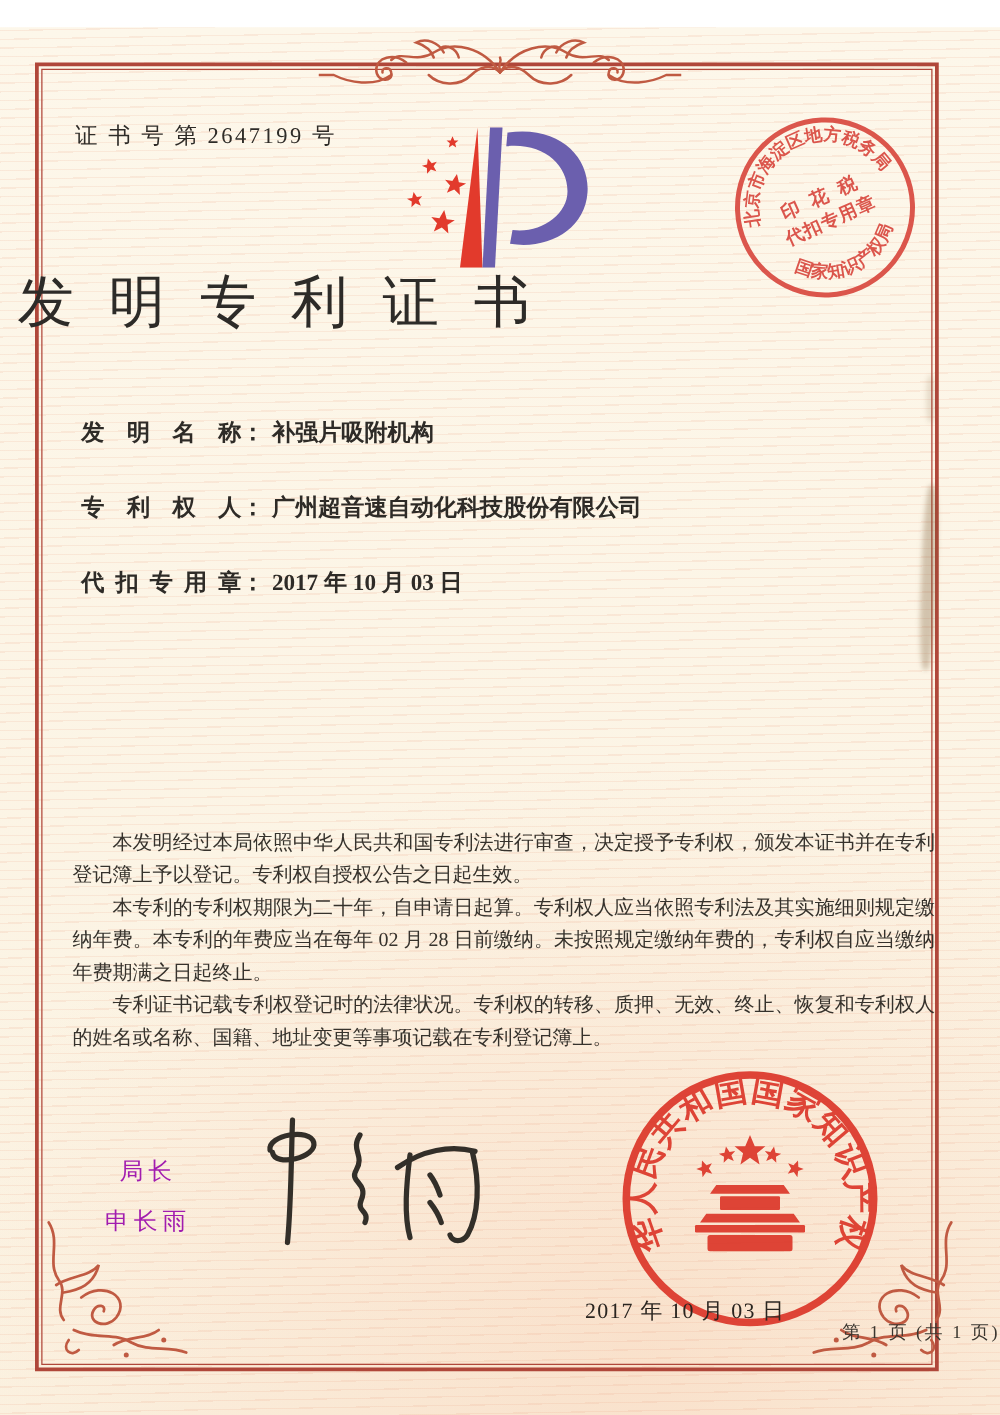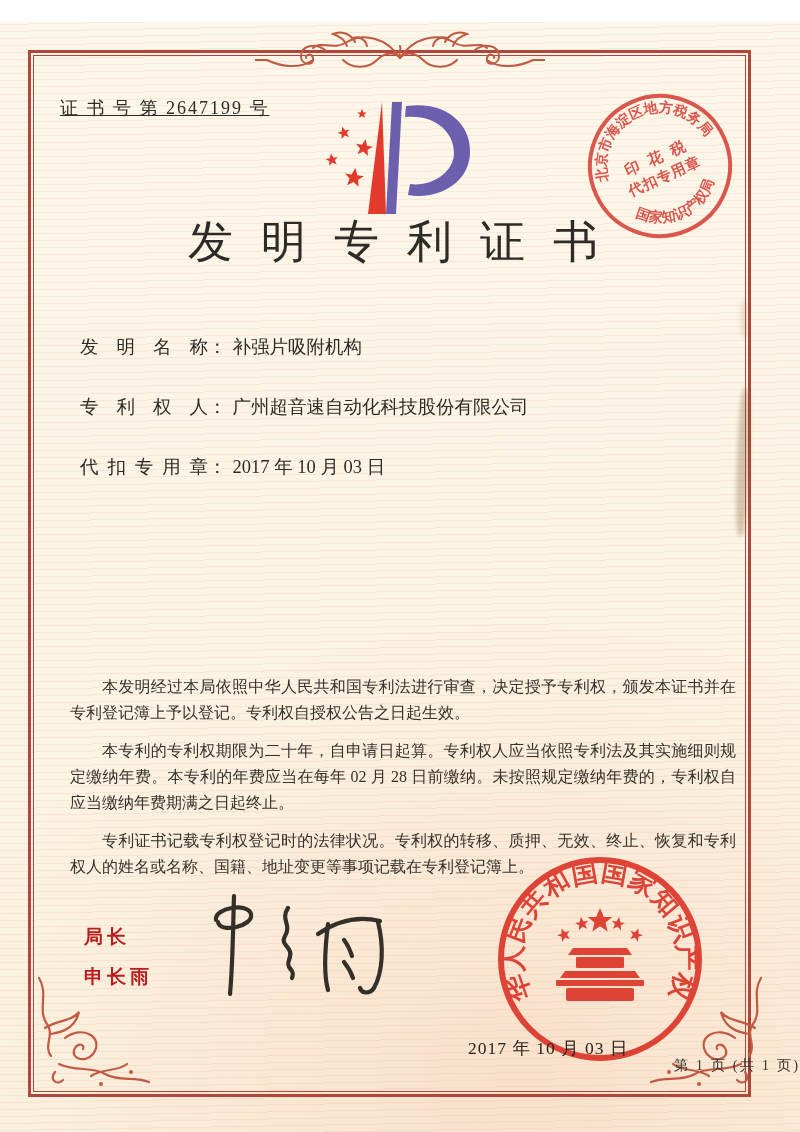--- a/index.html
+++ b/index.html
@@ -30,36 +30,36 @@
     content:"";position:absolute;inset:2px;border:1px solid #b0473a;
   }
   .ornament{position:absolute;pointer-events:none;}
   .orn-top{left:255px;top:20px;width:290px;height:62px;}
   .orn-bl{left:31px;top:976px;width:120px;height:120px;}
   .orn-br{left:649px;top:976px;width:120px;height:120px;transform:scaleX(-1);}
   .stain{position:absolute;background:rgba(112,78,40,.30);filter:blur(2px);border-radius:40%;}
   .stain1{left:737px;top:388px;width:12px;height:148px;transform:rotate(2deg);}
   .stain2{left:741px;top:300px;width:7px;height:38px;opacity:.5;}
 
-  .cert-no{position:absolute;left:60px;top:96px;font-size:18px;letter-spacing:2px;color:#2e2b27;text-decoration:underline;}
+  .cert-no{position:absolute;left:60px;top:96px;font-size:18px;letter-spacing:2px;color:#2e2b27;}
   .logo{position:absolute;left:322px;top:100px;width:168px;height:118px;}
   .title{
-    position:absolute;left:0;top:212px;width:100%;text-align:center;
+    position:absolute;left:0;top:212px;width:100%;
     font-size:45px;letter-spacing:28px;padding-left:14px;box-sizing:border-box;
     color:#2d2b28;font-weight:500;
   }
-  .fields{position:absolute;left:80px;top:330px;width:630px;}
+  .fields{position:absolute;left:65px;top:330px;width:630px;font-weight:bold;}
   .field-row{height:34px;line-height:34px;margin-bottom:26px;font-size:18.5px;white-space:nowrap;}
   .f-label{display:inline-block;width:128px;text-align:justify;text-align-last:justify;vertical-align:top;}
   .f-colon{display:inline-block;margin-right:6px;}
   .paras{position:absolute;left:58px;top:662px;width:690px;font-size:16px;line-height:26px;
     text-align:justify;color:#36322c;}
-  .paras p{margin:12px;text-indent:2em;}
+  .paras p{margin:0;text-indent:2em;}
   .officer{position:absolute;left:84px;top:924px;font-family:"Liberation Sans","DejaVu Sans",sans-serif;
-    font-size:19px;font-weight:700;color:#b91c1c;letter-spacing:4px;}
+    font-size:19px;font-weight:400;color:#a21caf;letter-spacing:4px;text-align:center;}
   .officer div{margin-bottom:14px;}
   .signature{position:absolute;left:192px;top:890px;width:215px;height:115px;}
   .seal{position:absolute;left:486px;top:845px;width:228px;height:228px;opacity:.93;}
   .seal-date{position:absolute;left:468px;top:1036px;font-size:17.5px;letter-spacing:1px;color:#2a2520;z-index:6;}
   .tax-stamp{position:absolute;left:570px;top:76px;width:180px;height:180px;opacity:.9;}
   .footer{position:absolute;left:0;top:1056px;width:100%;text-align:right;
     font-size:14.5px;letter-spacing:2px;color:#3a362f;}
 </style>
 </head>
 <body>

